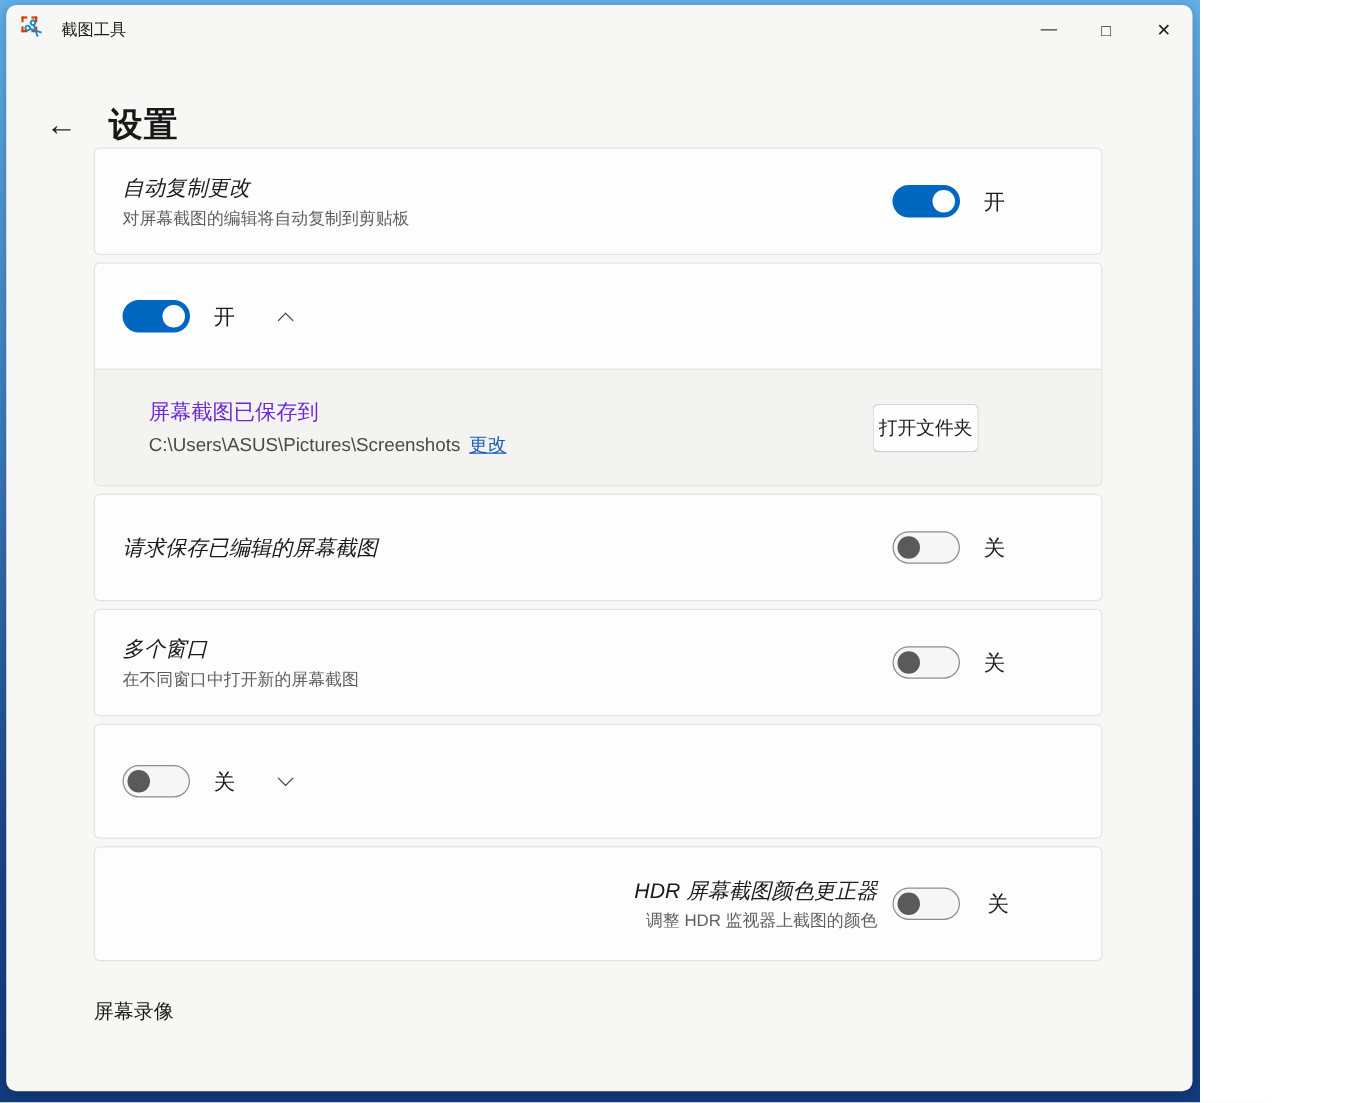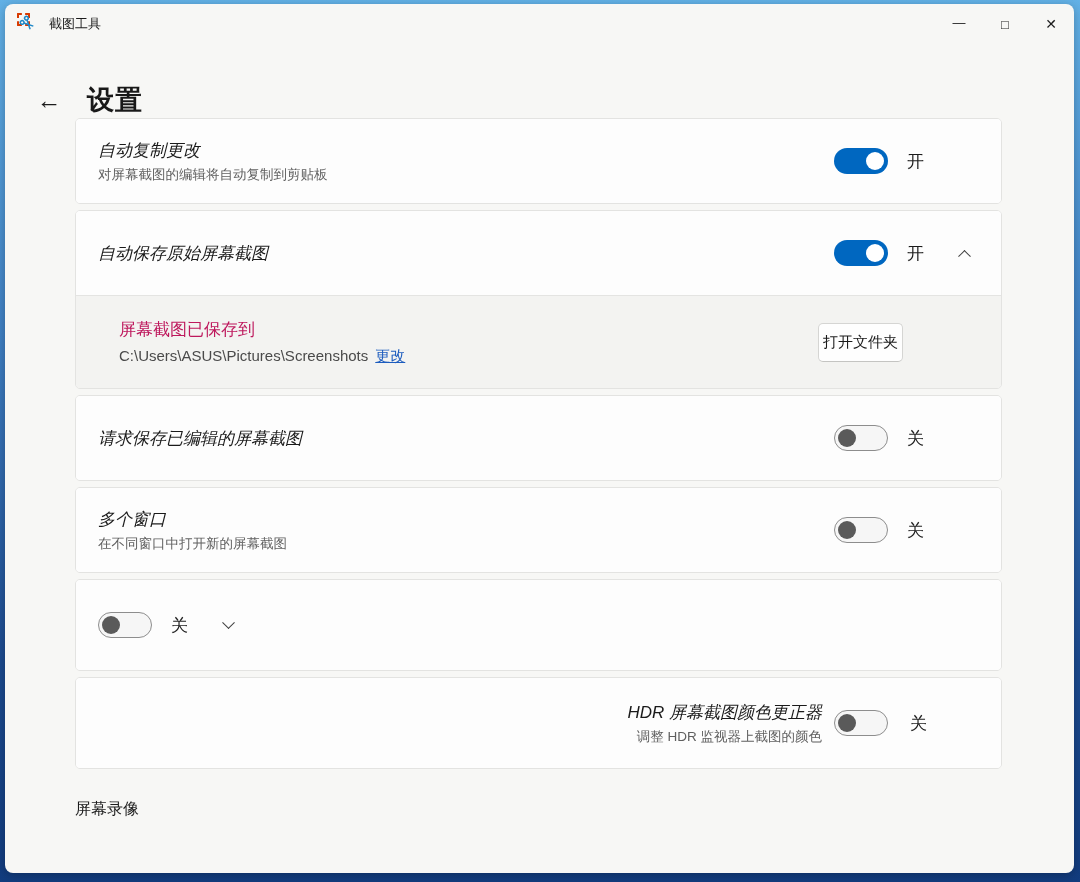--- a/index.html
+++ b/index.html
@@ -1,21 +1,21 @@
 <!DOCTYPE html>
 <html><head>
 <meta charset="utf-8">
 <style>
   * { margin:0; padding:0; box-sizing:border-box; }
   html,body { width:1080px; height:882px; }
   body { font-family:"Liberation Sans", sans-serif; }
 
   
   .stage {
-    position:relative; width:1080px; height:882px;
+    position:relative; width:960px; height:882px;
     background:linear-gradient(180deg,#62b1e6 0%,#3f7fc2 38%,#1c4a8e 75%,#123c7e 100%);
     overflow:hidden;
   }
 
   .win {
     position:absolute; top:4px; left:5px; right:6px; bottom:9px;
     background:#f7f7f5; border-radius:8px; overflow:hidden;
     box-shadow:0 2px 10px rgba(0,0,0,.25);
   }
 
@@ -68,21 +68,21 @@
   .state { margin-left:19px; font-size:17px; color:#1b1b1b; width:20px; }
   .chev-slot { width:74px; display:flex; justify-content:center; align-items:center; }
   .chev { width:9px; height:9px; border-right:1.7px solid #404040; border-bottom:1.7px solid #404040; }
   .chev.up   { transform:rotate(225deg) translate(-2px,-2px); }
   .chev.down { transform:rotate(45deg) translate(-2px,-2px); }
 
   
   .sub-panel { border-top:1px solid #e4e4e2; background:#f3f3f1; display:flex;
                align-items:center; min-height:93px; padding:0 20px 0 43px; }
   .sub-text { flex:1; }
-  .sub-title { font-size:17px; color:#be185d; }
+  .sub-title { font-size:17px; color:#6d28d9; }
   .sub-line { margin-top:6px; font-size:15px; color:#4a4a4a; }
   .sub-link { color:#1d5cbe; text-decoration:underline; margin-left:7px; cursor:pointer; }
   .open-folder-btn {
     background:#fefefe; border:1px solid #d5d5d3; border-bottom-color:#c4c4c2;
     border-radius:5px; padding:9px 4px; font-size:15px; color:#1a1a1a;
     font-family:"Liberation Sans", sans-serif; margin-right:78px; cursor:pointer;
   }
 </style>
 </head>
 <body>
@@ -129,23 +129,20 @@
                 <div class="knob"></div>
               </div>
             <div class="state">开</div>
             <div class="chev-slot"></div>
           </div>
         </div>
       </div>
 
       <div class="card">
         <div class="card-row">
-          <div class="row-text">
-            <div class="row-title">自动保存原始屏幕截图</div>
-          </div>
           <div class="row-right">
             <div class="toggle on">
                 <div class="knob"></div>
               </div>
             <div class="state">开</div>
             <div class="chev-slot">
                 <div class="chev up"></div>
               </div>
           </div>
         </div>

